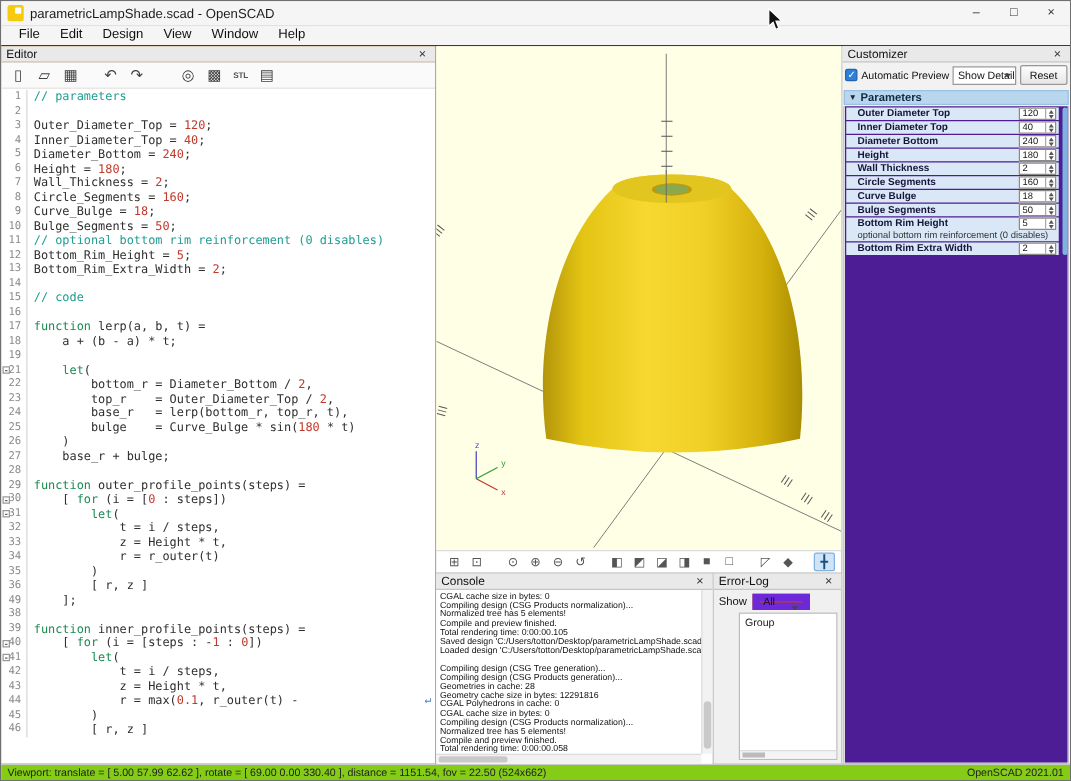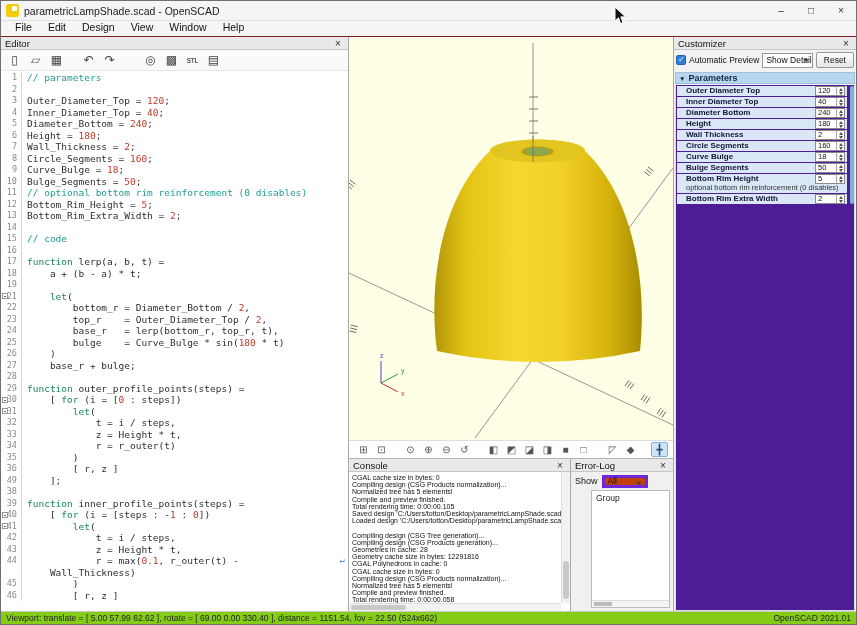--- a/index.html
+++ b/index.html
@@ -51,21 +51,21 @@
   .console-panel{width:222px;flex:0 0 222px;border-right:1px solid #a9a9a9;display:flex;flex-direction:column;background:#f0f0f0;}
   .console-body{flex:1;background:#fff;position:relative;overflow:hidden;}
   .console-lines{font-size:7px;line-height:7.2px;padding:2px 12px 2px 3px;color:#111;white-space:nowrap;}
   .vscroll{position:absolute;right:0;top:0;bottom:8px;width:9px;background:#f2f2f2;border-left:1px solid #ddd;}
   .vthumb{position:absolute;right:1px;width:6px;height:38px;bottom:4px;background:#c9c9c9;border-radius:3px;}
   .hscroll{position:absolute;left:0;right:9px;bottom:0;height:8px;background:#f2f2f2;border-top:1px solid #ddd;}
   .hthumb{width:55px;height:5px;background:#c9c9c9;margin:1px 0 0 2px;border-radius:2px;}
 
   .errorlog-panel{flex:1;display:flex;flex-direction:column;background:#f0f0f0;min-width:0;}
   .el-filter{height:18px;flex:0 0 18px;display:flex;align-items:center;padding:0 4px;gap:4px;font-size:9px;color:#111;}
-  .el-select{width:46px;height:13px;border:3px solid #6d28d9;background:#c2410c;font-size:8.5px;display:flex;align-items:center;padding-left:3px;position:relative;}
+  .el-select{width:46px;height:13px;border:6px solid #6d28d9;background:#c2410c;font-size:8.5px;display:flex;align-items:center;padding-left:3px;position:relative;}
   .el-select::after{content:"";position:absolute;right:3px;top:4.5px;border-left:3px solid transparent;border-right:3px solid transparent;border-top:3.5px solid #444;}
   .el-body{flex:1;background:#fff;border:1px solid #bbb;margin:0 3px 3px 20px;position:relative;font-size:8.5px;padding:2px 4px;color:#222;}
   .el-hscroll{position:absolute;left:0;right:0;bottom:0;height:7px;background:#f4f4f4;border-top:1px solid #ddd;}
   .el-hthumb{width:18px;height:4px;background:#bbb;margin:1px 0 0 2px;}
 
   
   .customizer-panel{width:182px;flex:0 0 182px;display:flex;flex-direction:column;background:#f2f2f2;}
   .cust-row1,.cust-row2{display:flex;align-items:center;padding:2px 2px;gap:3px;flex:0 0 auto;}
   .checkbox{width:10px;height:10px;background:#2f7fd6;border:1px solid #2264ab;border-radius:2px;position:relative;flex:0 0 auto;}
   .checkbox::after{content:"✓";position:absolute;left:1px;top:-1px;font-size:8px;color:#fff;}
@@ -303,24 +303,20 @@
             <span class="ct">            t = i / steps,</span>
           </div>
           <div class="cl">
             <span class="gut"><span>43</span></span>
             <span class="ct">            z = Height * t,</span>
           </div>
           <div class="cl">
             <span class="gut"><span>44</span></span>
             <span class="ct">            r = max(<span class="n">0.1</span>, r_outer(t) -</span>
             <span class="wrapmark">↵</span>
-          </div>
-          <div class="cl">
-            <span class="gut"><span></span></span>
-            <span class="ct">    Wall_Thickness)</span>
           </div>
           <div class="cl">
             <span class="gut"><span>45</span></span>
             <span class="ct">        )</span>
           </div>
           <div class="cl">
             <span class="gut"><span>46</span></span>
             <span class="ct">        [ r, z ]</span>
           </div>
         </div>

